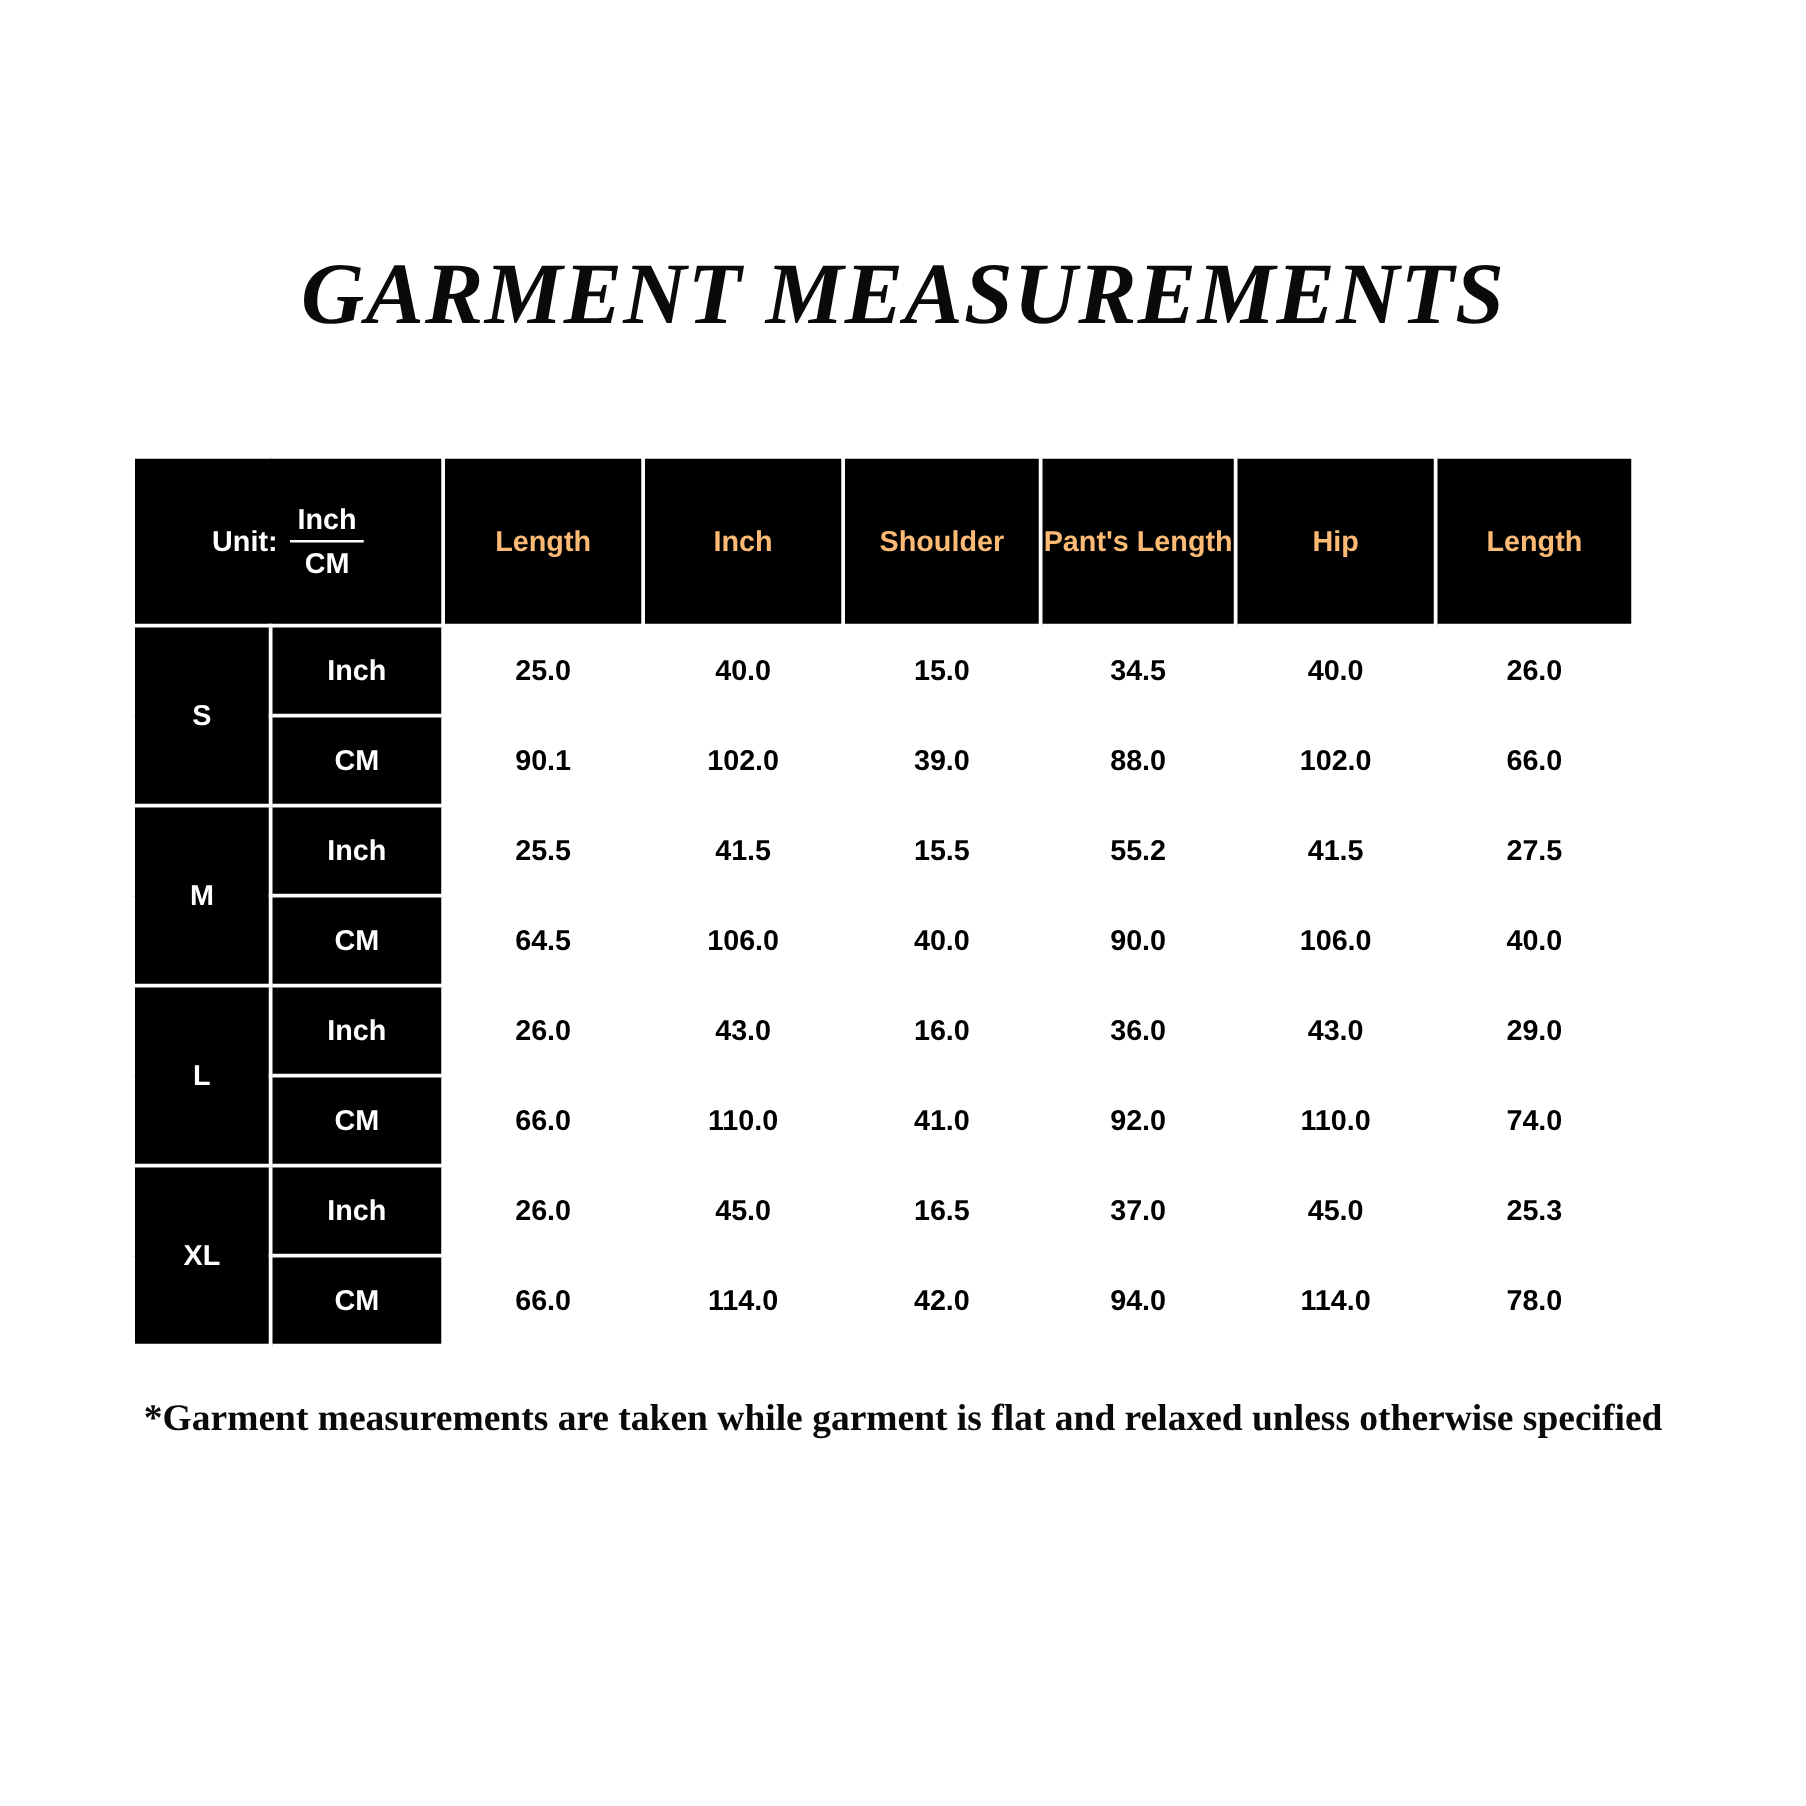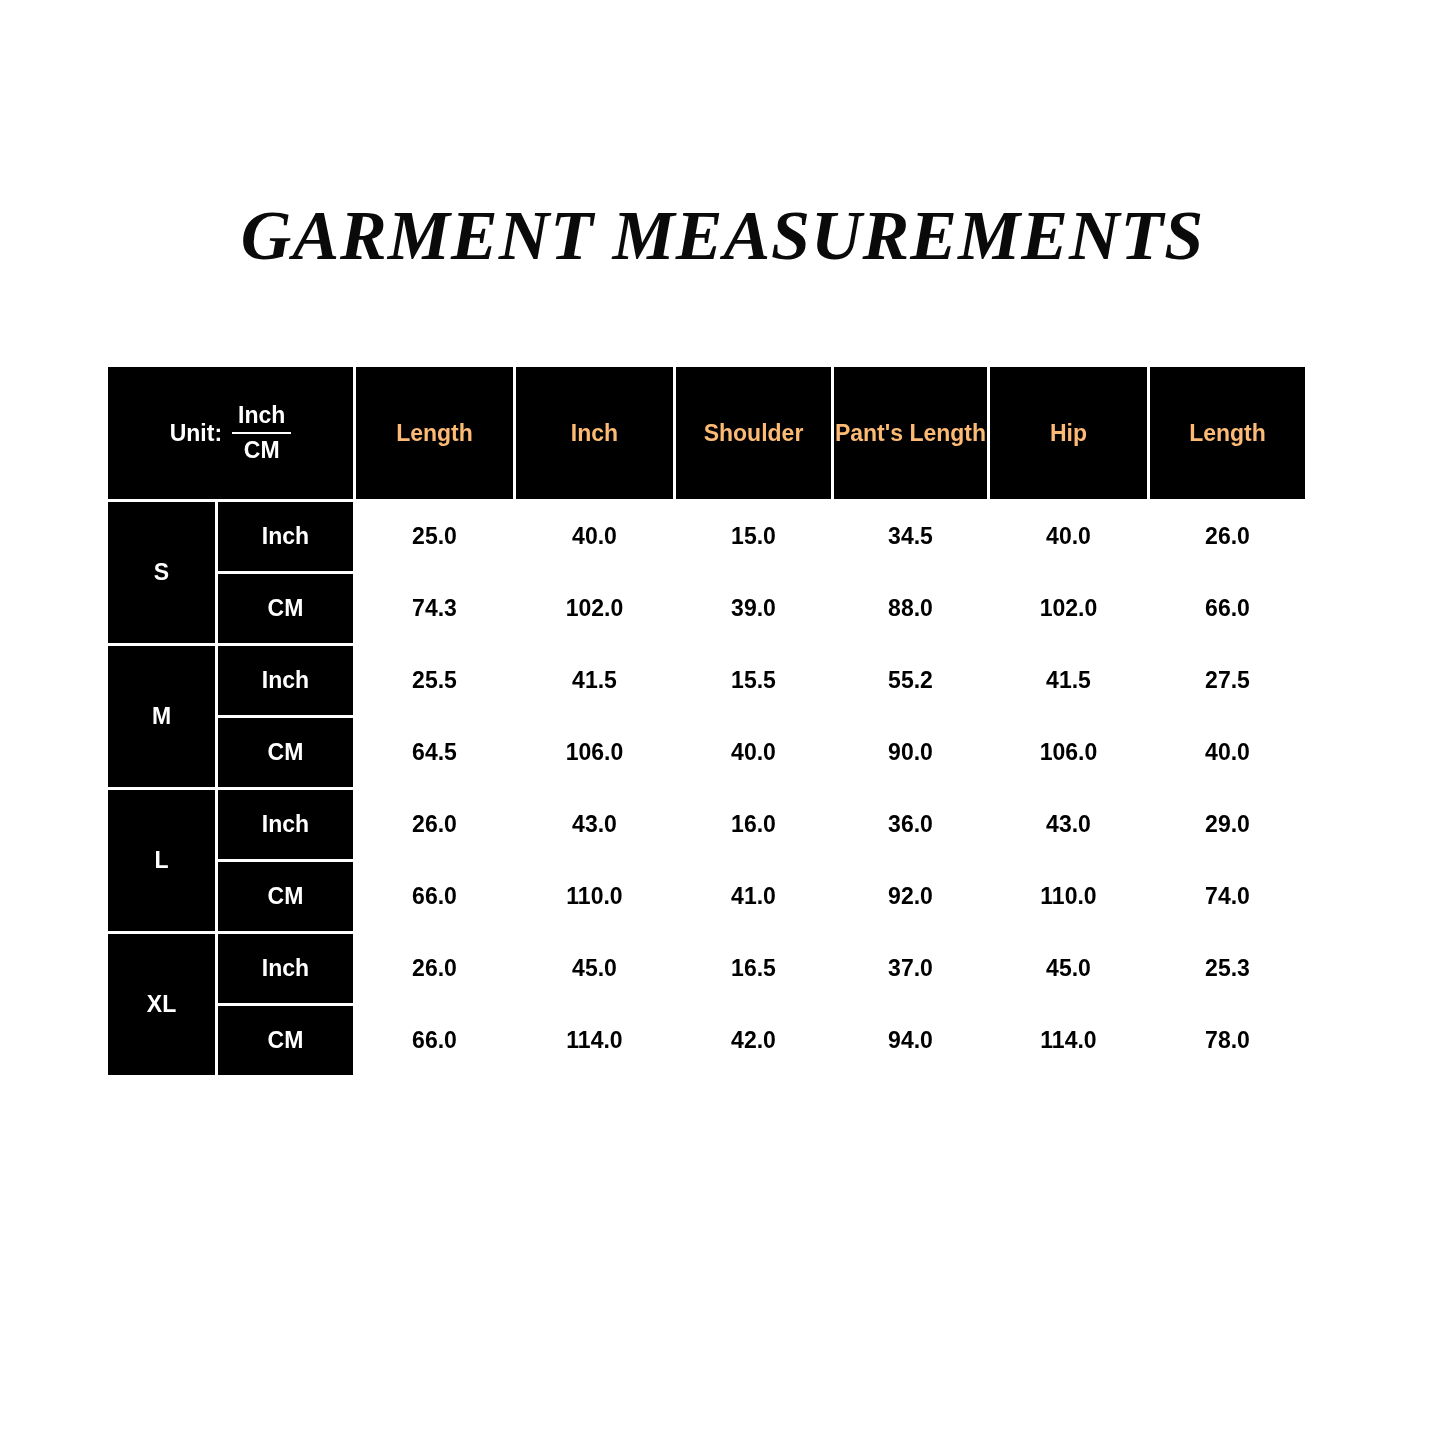--- a/index.html
+++ b/index.html
@@ -174,21 +174,21 @@
           <td class="unit-row-cell">Inch</td>
           <td class="val">25.0</td>
           <td class="val">40.0</td>
           <td class="val">15.0</td>
           <td class="val">34.5</td>
           <td class="val">40.0</td>
           <td class="val">26.0</td>
         </tr>
         <tr>
           <td class="unit-row-cell">CM</td>
-          <td class="val">74.3</td>
+          <td class="val">90.1</td>
           <td class="val">102.0</td>
           <td class="val">39.0</td>
           <td class="val">88.0</td>
           <td class="val">102.0</td>
           <td class="val">66.0</td>
         </tr>
 
         <tr>
           <td class="size-cell" rowspan="2">M</td>
           <td class="unit-row-cell">Inch</td>
@@ -245,14 +245,15 @@
           <td class="val">114.0</td>
           <td class="val">42.0</td>
           <td class="val">94.0</td>
           <td class="val">114.0</td>
           <td class="val">78.0</td>
         </tr>
       </tbody>
     </table>
   </div>
 
+  <div class="footnote">*Garment measurements are taken while garment is flat and relaxed unless otherwise specified</div>
 
 </div>
 
 </body></html>

